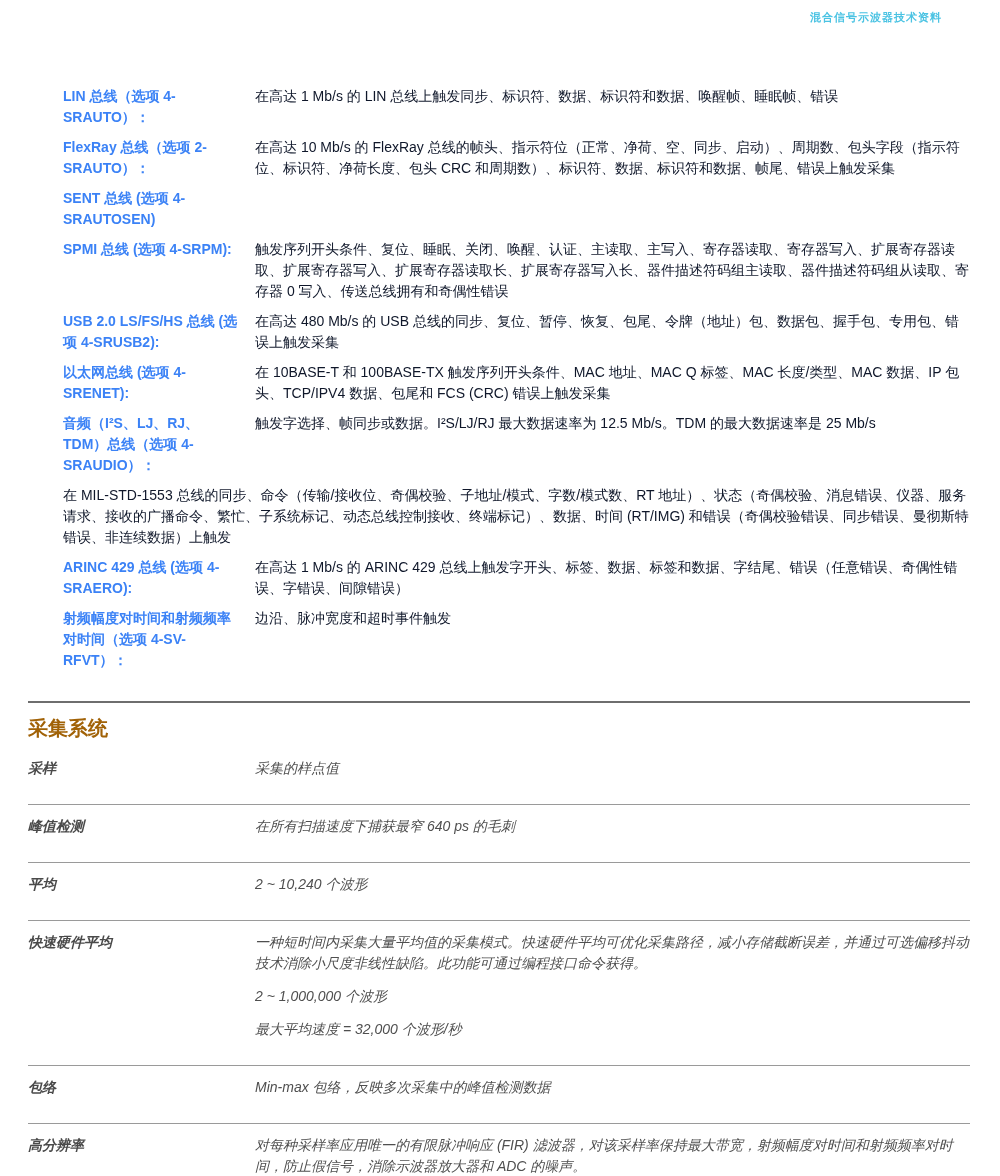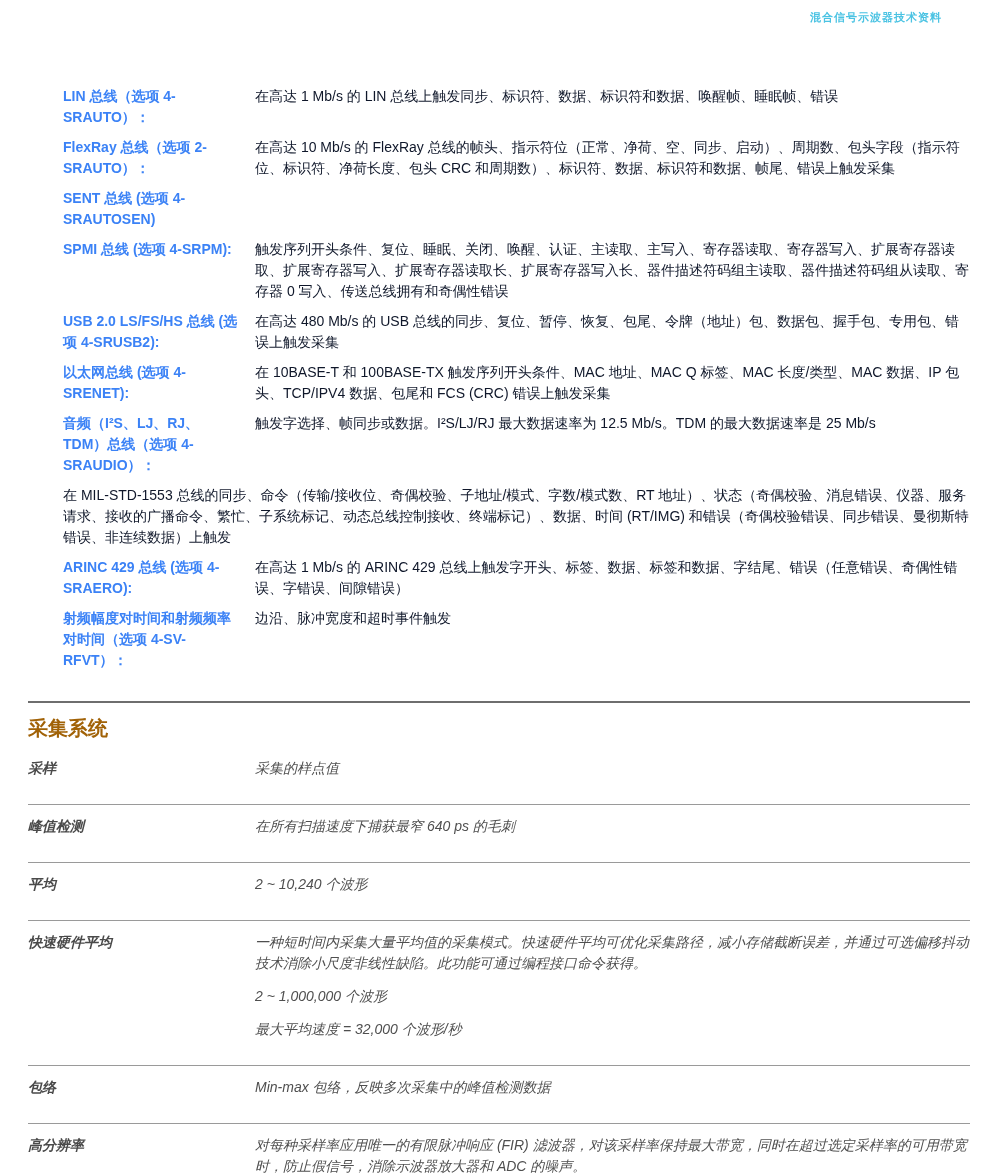--- a/index.html
+++ b/index.html
@@ -128,19 +128,19 @@
     <div class="acq-row">
       <div class="acq-label">包络</div>
       <div class="acq-text">
         <p>Min-max 包络，反映多次采集中的峰值检测数据</p>
       </div>
     </div>
 
     <div class="acq-row">
       <div class="acq-label">高分辨率</div>
       <div class="acq-text">
-        <p>对每种采样率应用唯一的有限脉冲响应 (FIR) 滤波器，对该采样率保持最大带宽，同时在超过选定采样率的可用带宽时，防止假信号，消除示波器放大器和 ADC 的噪声。</p>
+        <p>对每种采样率应用唯一的有限脉冲响应 (FIR) 滤波器，对该采样率保持最大带宽，射频幅度对时间和射频频率对时间，防止假信号，消除示波器放大器和 ADC 的噪声。</p>
       </div>
     </div>
 
   </div>
 
 </div>
 
 </body></html>

